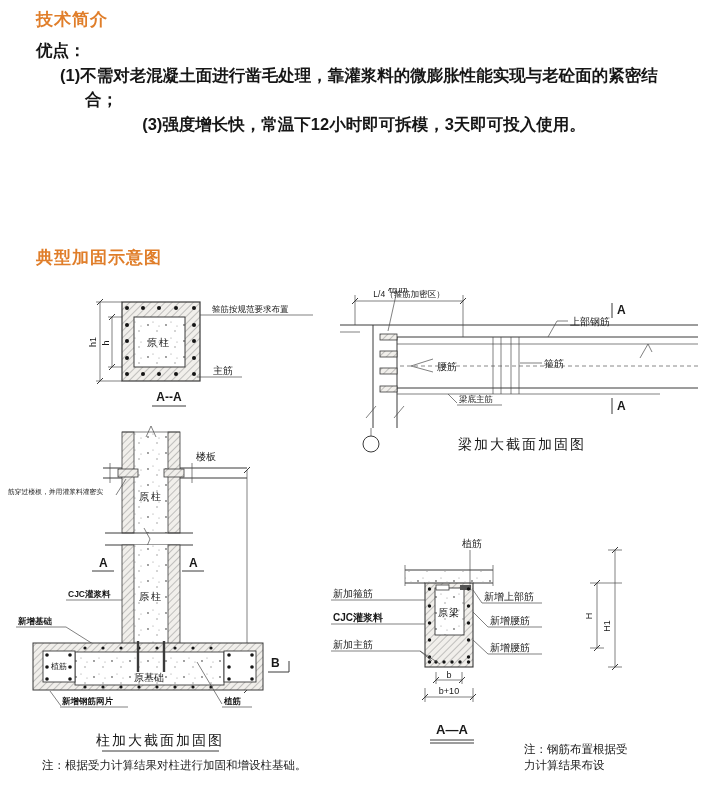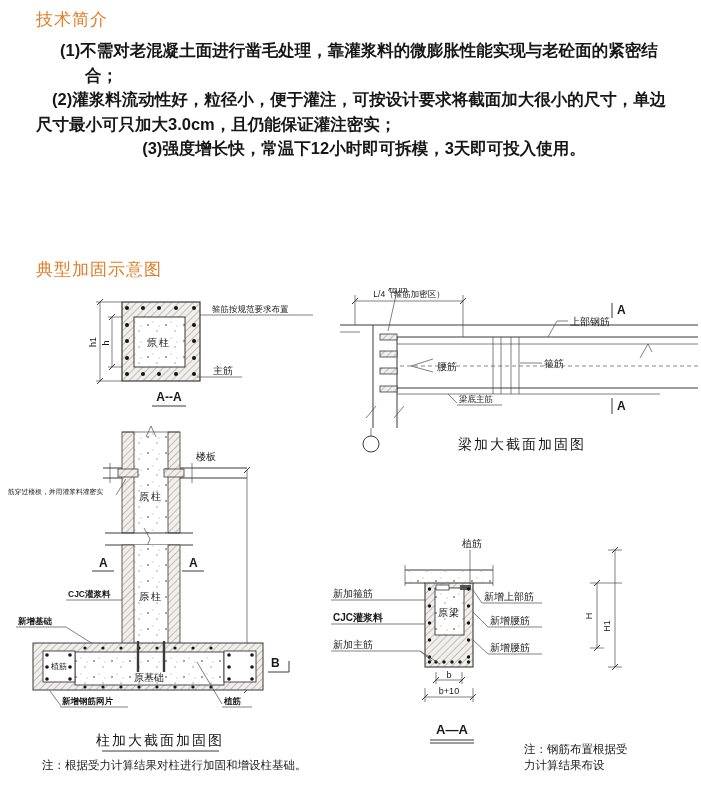--- a/index.html
+++ b/index.html
@@ -1,20 +1,20 @@
 <!DOCTYPE html>
 <html><head>
 <meta charset="utf-8">
 <style>
   html,body{margin:0;padding:0;background:#ffffff;}
   .page{position:relative;width:701px;height:790px;background:#ffffff;overflow:hidden;
         font-family:"Liberation Sans","DejaVu Sans",sans-serif;color:#1a1a1a;}
-  .h-orange{position:absolute;left:36px;margin:0;color:#E07E2A;font-size:17px;font-weight:normal;letter-spacing:1px;}
+  .h-orange{position:absolute;left:36px;margin:0;color:#E07E2A;font-size:17px;font-weight:bold;letter-spacing:1px;}
   #h1{top:8px;}
-  #h2{top:258px;}
+  #h2{top:246px;}
   .textblock{position:absolute;left:36px;top:38px;width:640px;font-size:16.5px;line-height:24.5px;font-weight:bold;color:#161616;}
   .textblock p{margin:0;}
   p.intro{text-indent:33px;}
   p.adv1{margin-left:24px;padding-left:25px;text-indent:-25px;}
   p.adv2{text-indent:16px;}
   p.adv3{text-indent:16px;text-align:center;}
   svg{position:absolute;left:0;top:288px;}
   svg text{font-family:"Liberation Sans","DejaVu Sans",sans-serif;fill:#181818;}
   .ln{stroke:#3a3a3a;stroke-width:1;fill:none;}
   .thin{stroke:#4a4a4a;stroke-width:0.7;fill:none;}
@@ -28,22 +28,22 @@
   .note{font-size:11.5px;}
 </style>
 </head>
 <body>
 
 <div class="page">
 
   <h1 id="h1" class="h-orange">技术简介</h1>
 
   <div class="textblock">
+    <p>优点：</p>
     <p class="adv1">(1)不需对老混凝土面进行凿毛处理，靠灌浆料的微膨胀性能实现与老砼面的紧密结合；</p>
-    <p class="adv2">(2)灌浆料流动性好，粒径小，便于灌注，可按设计要求将截面加大很小的尺寸，单边尺寸最小可只加大3.0cm，且仍能保证灌注密实；</p>
     <p class="adv3">(3)强度增长快，常温下12小时即可拆模，3天即可投入使用。</p>
   </div>
 
   <h2 id="h2" class="h-orange">典型加固示意图</h2>
 
   <svg width="701" height="502" viewBox="0 288 701 502">
     <defs>
       <pattern id="hatch" patternUnits="userSpaceOnUse" width="5" height="5" patternTransform="rotate(45)">
         <rect width="5" height="5" fill="#f1efeb"></rect>
         <line x1="0" y1="0" x2="0" y2="5" stroke="#8e8e8e" stroke-width="1"></line>

